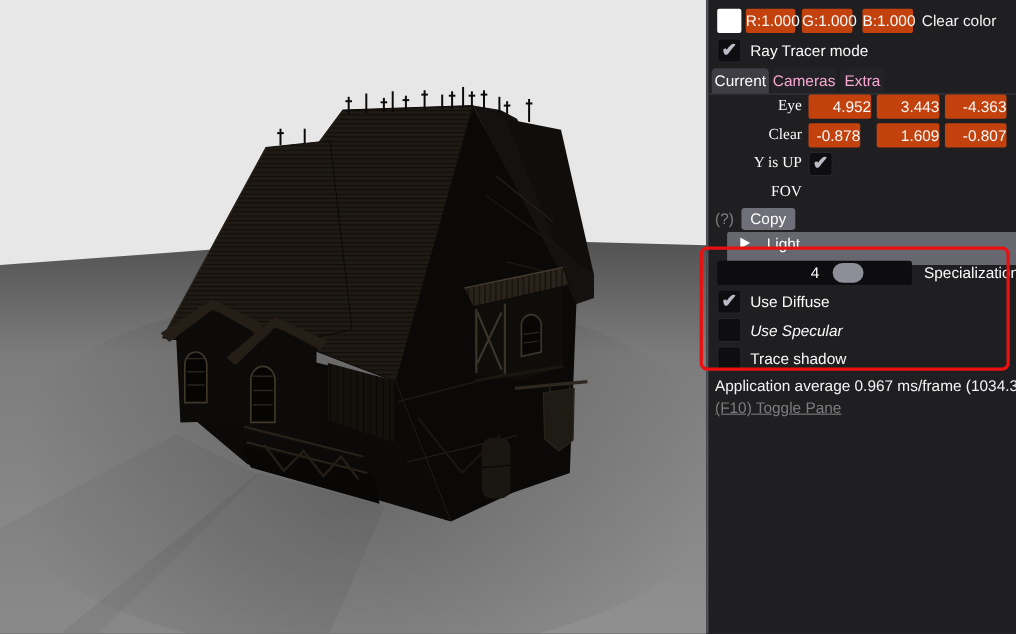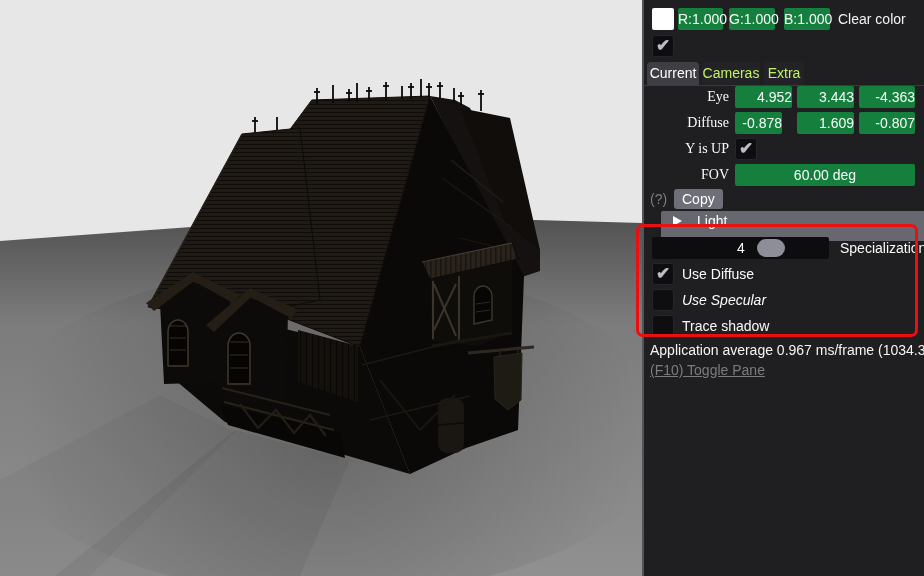--- a/index.html
+++ b/index.html
@@ -13,39 +13,39 @@
   .viewport svg{display:block;}
   
   .panel{
     position:absolute;left:642px;top:0;width:282px;height:576px;
     background:#1f1f22;border-left:2px solid #53535a;box-sizing:border-box;
     font-size:14px;
   }
   .abs{position:absolute;}
   .row-label{position:absolute;width:85px;left:0;text-align:right;line-height:22px;color:#fafafa;font-family:Liberation Serif, serif;}
   .field{
-    position:absolute;height:22px;background:#15803d;border-radius:2px;
+    position:absolute;height:22px;background:#c2410c;border-radius:2px;
     color:#fafafa;line-height:22px;box-sizing:border-box;
   }
   .field.num{padding-left:7px;text-align:right;}
   .field.center{text-align:center;}
   .swatch{position:absolute;width:22px;height:22px;background:#ffffff;border-radius:2px;}
   .checkbox{
     position:absolute;width:22px;height:22px;background:#0e0e10;border-radius:3px;
     border:1px solid #26262a;box-sizing:border-box;
   }
   .checkbox .mark{display:none;}
   .checkbox.checked .mark{
     display:block;color:#bcbcc6;font-size:17px;line-height:19px;text-align:center;
     font-weight:bold;
   }
   .cb-label{position:absolute;line-height:22px;color:#fafafa;}
   .tab{
     position:absolute;height:23px;line-height:23px;text-align:center;
-    border-radius:4px 4px 0 0;color:#bef264;
+    border-radius:4px 4px 0 0;color:#f9a8d4;
   }
   .tab.active{background:#3e3e44;color:#ffffff;}
   .tab.inactive{background:#232327;}
   .tabline{position:absolute;left:0;right:0;top:85px;height:1px;background:#3a3a40;}
   .helpmark{position:absolute;color:#7d7d7d;line-height:20px;}
   .btn{
     position:absolute;height:20px;line-height:20px;padding:0 8px;background:#6f6f79;
     border-radius:3px;color:#ffffff;
   }
   .cheader{
@@ -211,43 +211,43 @@
 
     <div class="swatch" style="left:8px;top:8px;"></div>
     <div class="field center" style="left:34px;top:8px;width:45px;">R:1.000</div>
     <div class="field center" style="left:85px;top:8px;width:46px;">G:1.000</div>
     <div class="field center" style="left:140px;top:8px;width:46px;">B:1.000</div>
     <div class="abs" style="left:194px;top:8px;line-height:22px;">Clear color</div>
 
     <div class="checkbox checked" style="left:8px;top:35px;">
       <div class="mark">✔</div>
     </div>
+    <div class="cb-label" style="left:38px;top:35px;">Ray Tracer mode</div>
 
     <div class="tab active" style="left:3px;top:62px;width:52px;">Current</div>
     <div class="tab inactive" style="left:58px;top:62px;width:58px;">Cameras</div>
     <div class="tab inactive" style="left:120px;top:62px;width:40px;">Extra</div>
     <div class="tabline"></div>
 
     <div class="row-label" style="top:86px;">Eye</div>
     <div class="field num" style="left:91px;top:86px;width:57px;">4.952</div>
     <div class="field num" style="left:153px;top:86px;width:57px;">3.443</div>
     <div class="field num" style="left:215px;top:86px;width:56px;">-4.363</div>
 
-    <div class="row-label" style="top:112px;">Diffuse</div>
+    <div class="row-label" style="top:112px;">Clear</div>
     <div class="field num" style="left:91px;top:112px;width:47px;">-0.878</div>
     <div class="field num" style="left:153px;top:112px;width:57px;">1.609</div>
     <div class="field num" style="left:215px;top:112px;width:56px;">-0.807</div>
 
     <div class="row-label" style="top:138px;">Y is UP</div>
     <div class="checkbox checked" style="left:91px;top:138px;">
       <div class="mark">✔</div>
     </div>
 
     <div class="row-label" style="top:164px;">FOV</div>
-    <div class="field center" style="left:91px;top:164px;width:180px;">60.00 deg</div>
 
     <div class="helpmark" style="left:6px;top:189px;">(?)</div>
     <div class="btn" style="left:30px;top:189px;">Copy</div>
 
     <div class="cheader" style="top:211px;">
       <div class="tri"></div>
       <div class="htext">Light</div>
     </div>
 
     <div class="slider" style="top:237px;">

